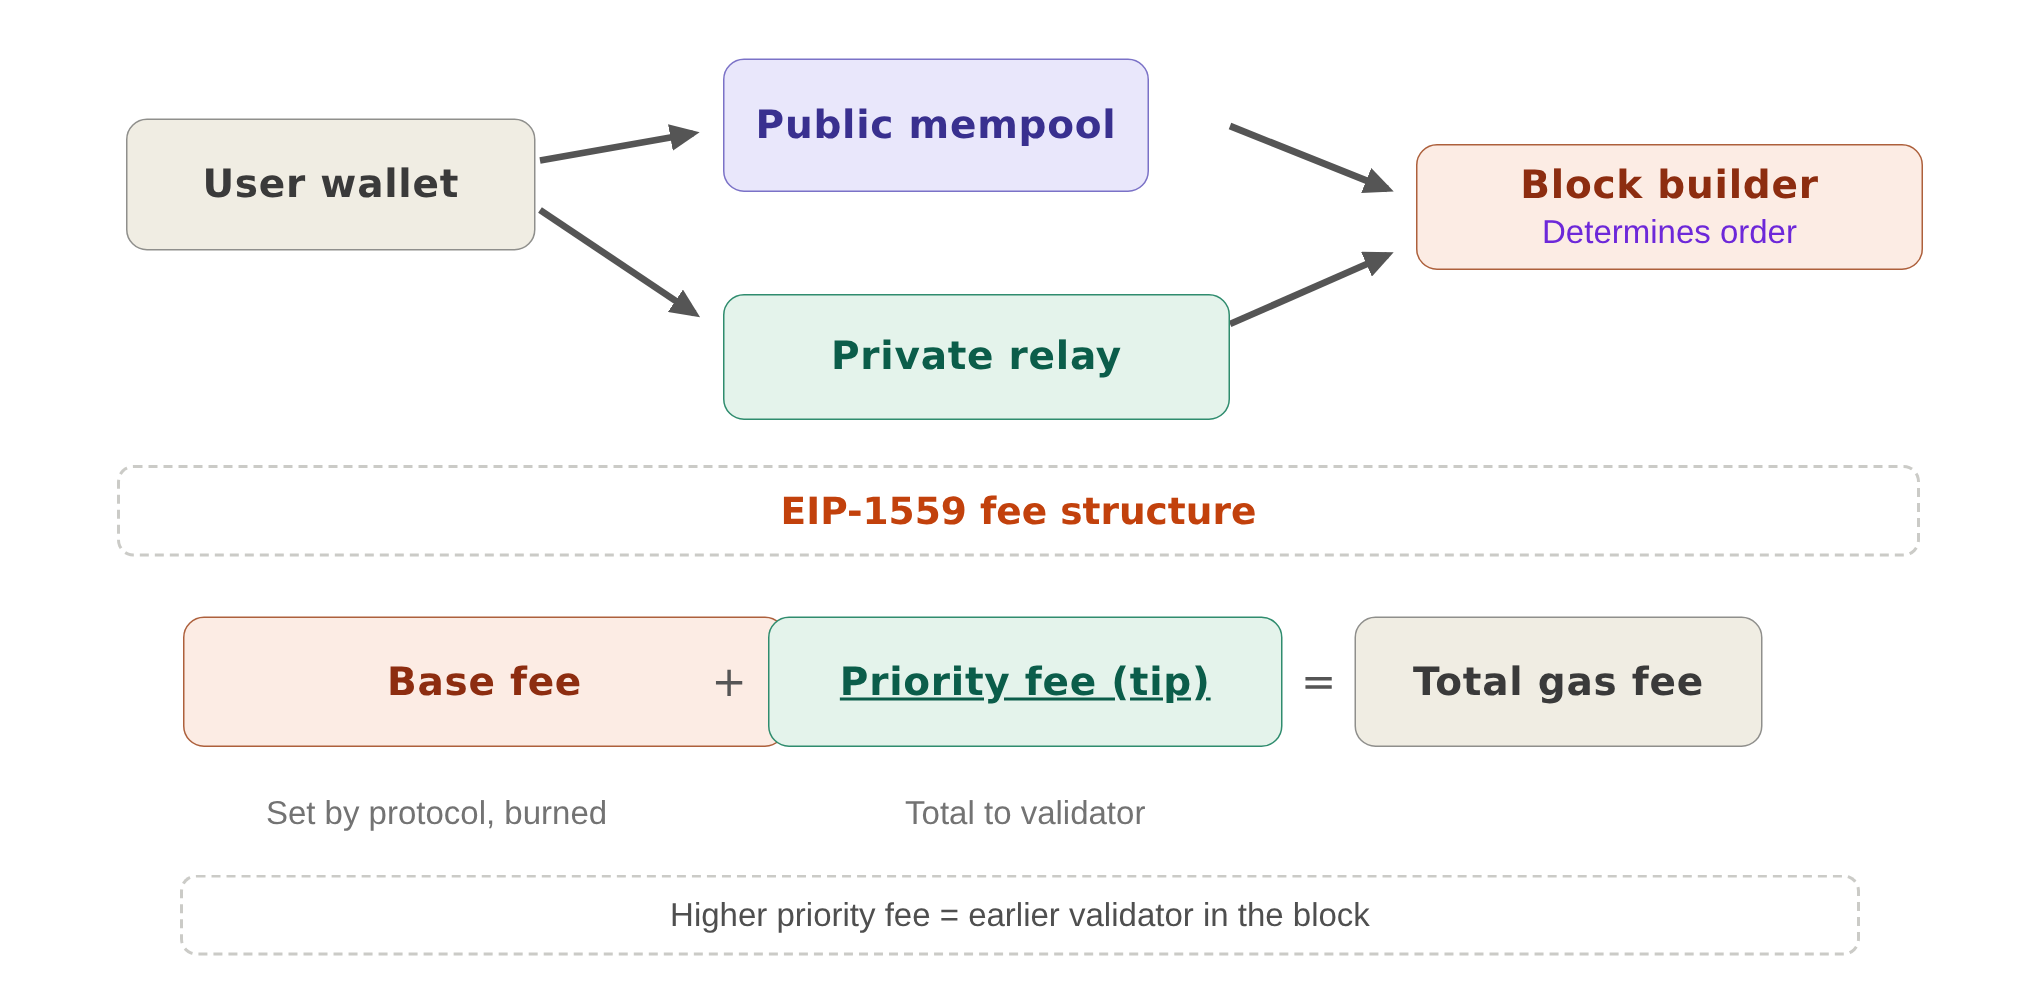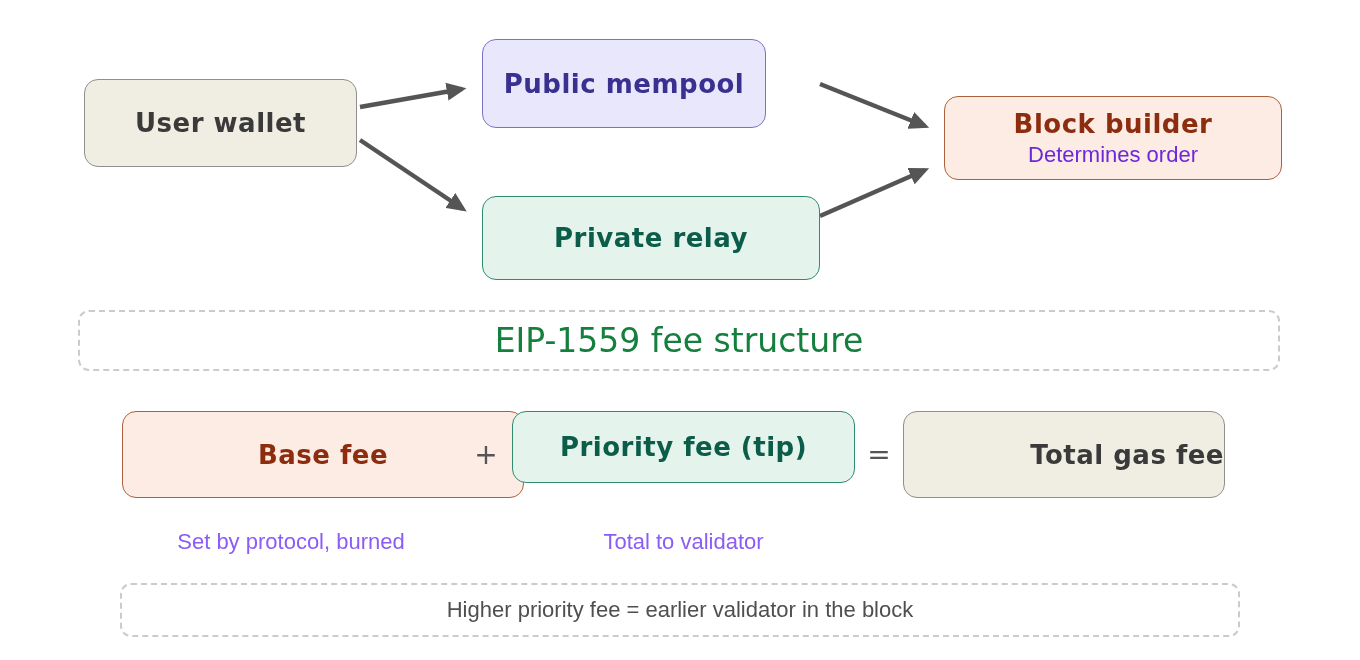--- a/index.html
+++ b/index.html
@@ -58,34 +58,34 @@
     border: 2px dashed #cbcbc7;
     border-radius: 11px;
     display: flex;
     align-items: center;
     justify-content: center;
     box-sizing: border-box;
     background: #ffffff;
   }
   #section-banner {
     left: 78px; top: 310px; width: 1202px; height: 61px;
-    font-weight: normal;
-    font-size: 33px;
-    color: #15803d;
+    font-weight: bold;
+    font-size: 25px;
+    color: #c2410c;
   }
   #note-banner {
     left: 120px; top: 583px; width: 1120px; height: 54px;
     font-family: "Liberation Sans", sans-serif;
     font-size: 22px;
     color: #4f4f4f;
   }
 
   #node-base-fee     { left: 122px; top: 411px; width: 402px; height: 87px; }
-  #node-priority-fee { left: 512px; top: 411px; width: 343px; height: 72px; }
-  #node-total-fee    { left: 903px; top: 411px; width: 322px; height: 87px; align-items: flex-end; }
+  #node-priority-fee { left: 512px; top: 411px; width: 343px; height: 87px; text-decoration: underline; }
+  #node-total-fee    { left: 903px; top: 411px; width: 272px; height: 87px; }
 
   .operator {
     position: absolute;
     top: 411px;
     height: 87px;
     display: flex;
     align-items: center;
     justify-content: center;
     font-size: 28px;
     color: #555555;
@@ -96,21 +96,21 @@
 
   .caption {
     position: absolute;
     top: 527px;
     height: 30px;
     display: flex;
     align-items: center;
     justify-content: center;
     font-family: "Liberation Sans", sans-serif;
     font-size: 22px;
-    color: #8b5cf6;
+    color: #737373;
     white-space: nowrap;
   }
   #caption-base     { left: 122px; width: 338px; }
   #caption-priority { left: 512px; width: 343px; }
   #caption-total    { left: 903px; width: 342px; }
 </style>
 </head>
 <body>
 
 <div class="canvas">

